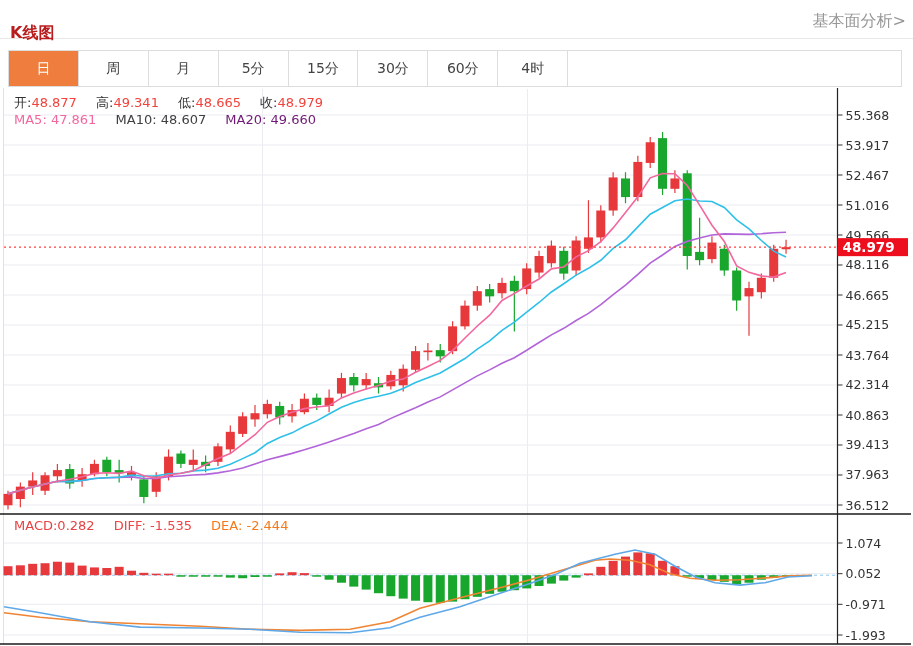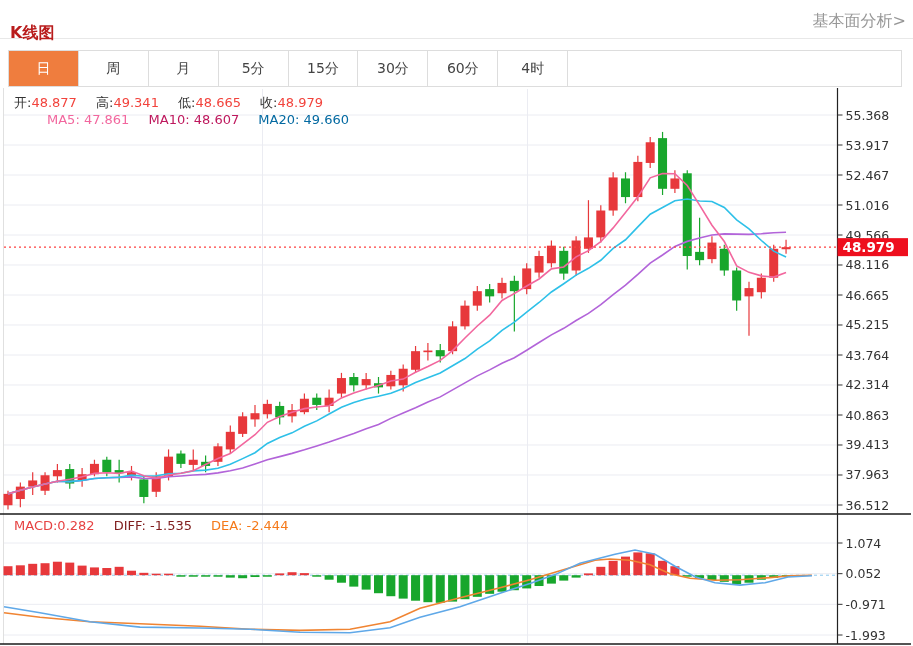--- a/index.html
+++ b/index.html
@@ -15,25 +15,25 @@
   .tab.active{background:#ef7d3e;color:#fff;}
   .filler{flex:1;}
   svg{position:absolute;left:0;top:88px;}
   .row{position:absolute;font-size:13px;white-space:nowrap;z-index:5;line-height:16px;}
   .ohlc-row{left:14px;top:95px;}
   .ma-row{left:14px;top:112px;}
   .macd-row{left:14px;top:518px;}
   .g{margin-right:15px;}
   .lbl{color:#333;}
   .red{color:#f2433c;margin-top:19px;}
-  .ma5{color:#f2679e;margin-left:33px;}
-  .ma10{color:#be185d;}
-  .ma20{color:#0369a1;}
+  .ma5{color:#f2679e;}
+  .ma10{color:#404040;}
+  .ma20{color:#701a75;}
   .macdv{color:#e64242;}
-  .diff{color:#7f1d1d;}
+  .diff{color:#ef4444;}
   .dea{color:#f5791a;}
 </style>
 </head>
 <body>
 
 <div class="page">
   <div class="header">
     <div class="title">K线图</div>
     <a class="link">基本面分析&gt;</a>
   </div>

